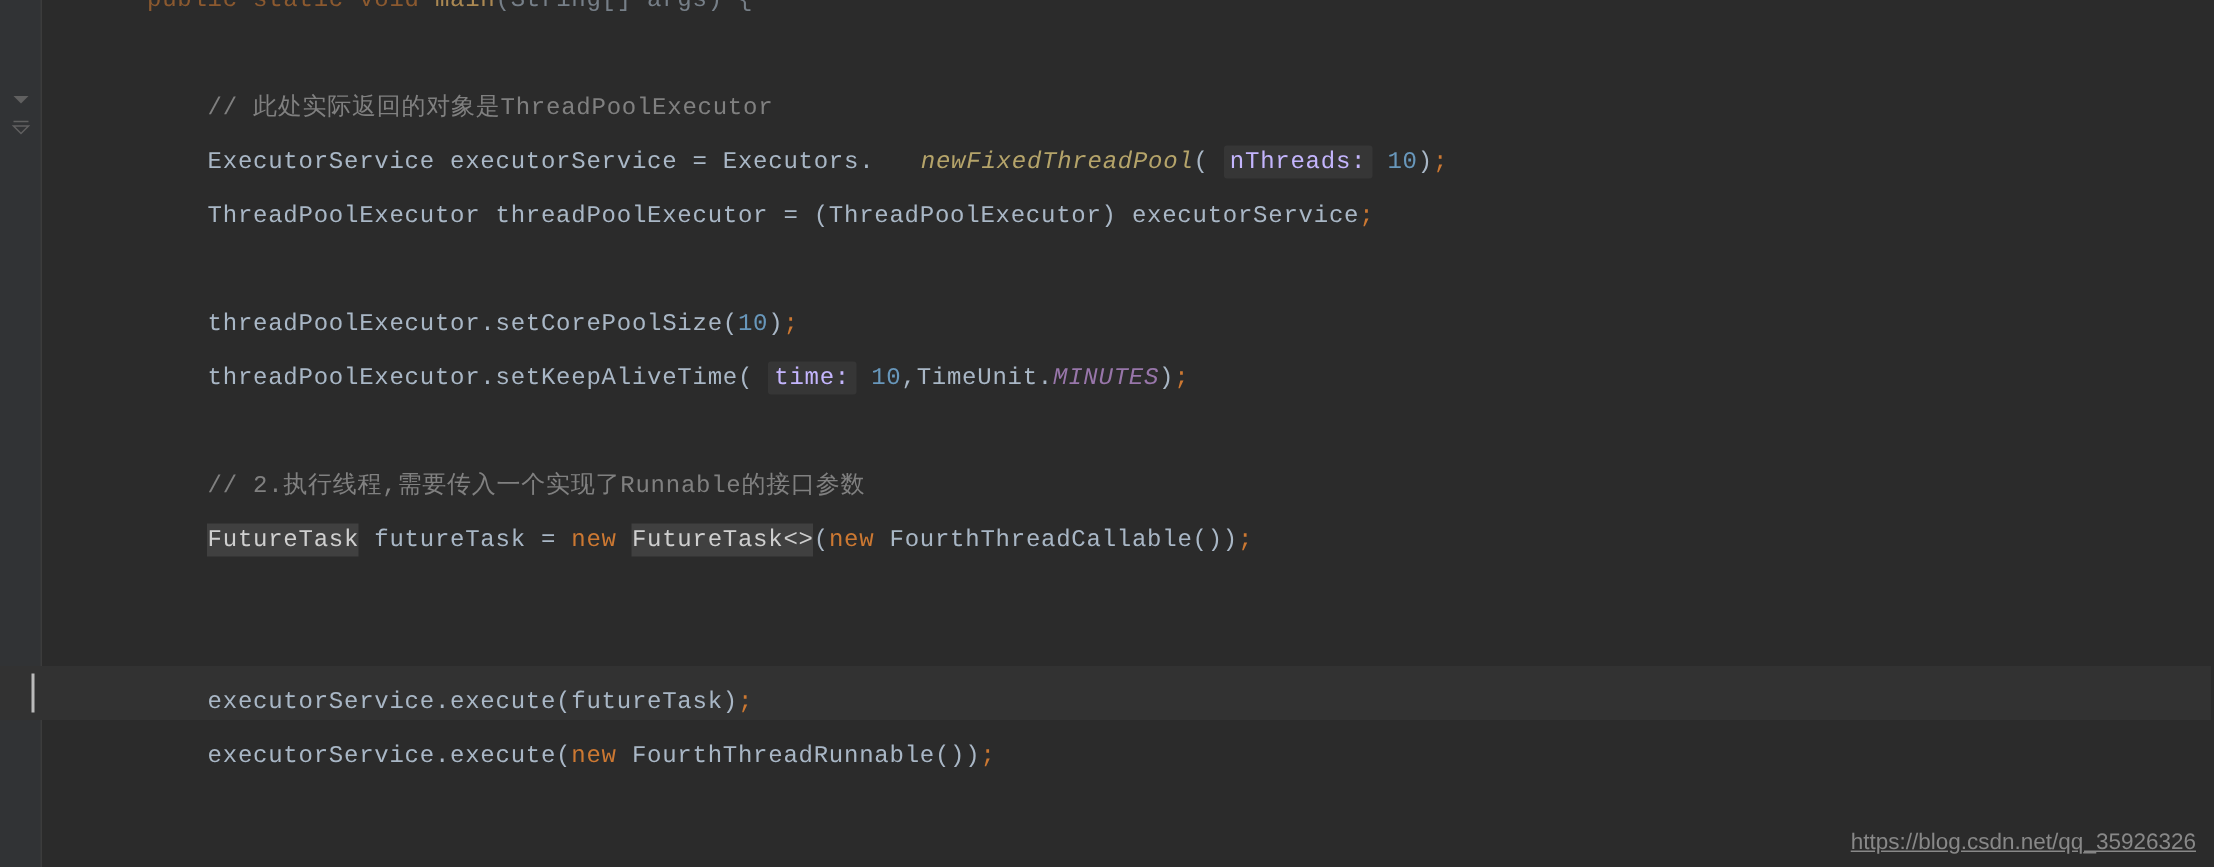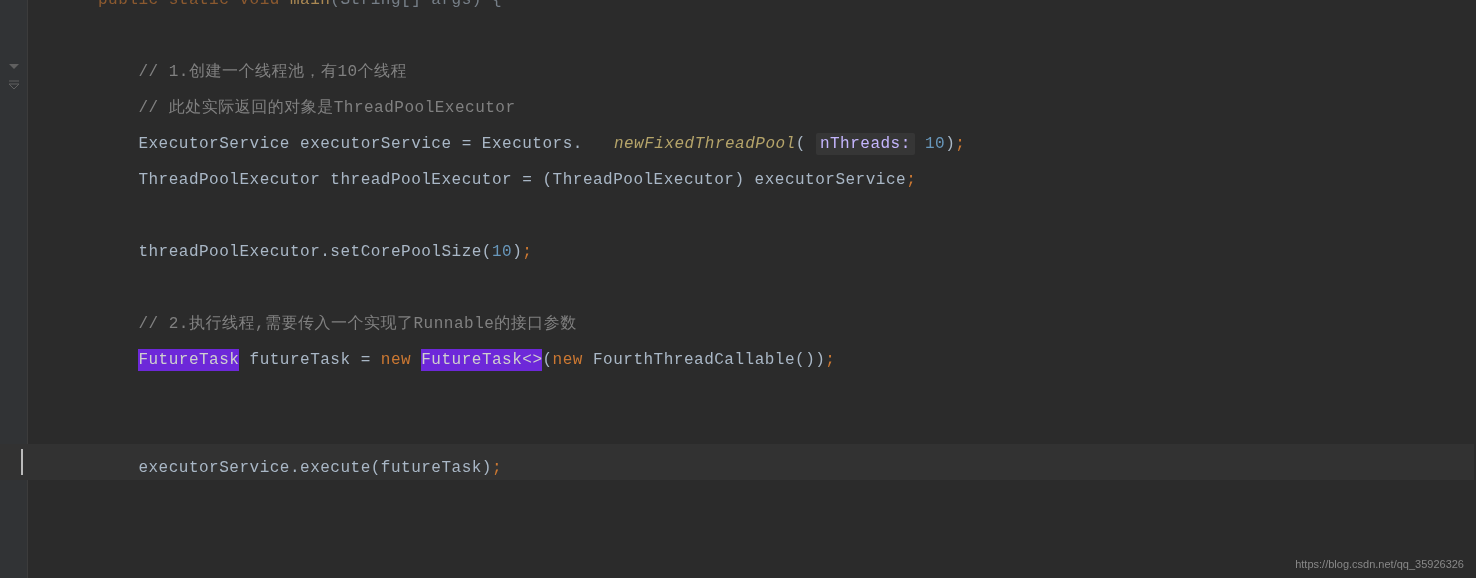--- a/index.html
+++ b/index.html
@@ -88,34 +88,35 @@
     .ital2 { color: #b5a46a; font-style: italic; margin-left: 31px; }
     .hint {
       color: #c4b5fd;
       background: rgba(120,120,120,0.15);
       padding: 2px 4px;
       border-radius: 2px;
       font-style: normal;
       text-align: right;
     }
     .highlight {
-      background: #6d28d9;
+      background: #404040;
       color: #cfcfcf;
       padding: 2px 0;
     }
     .paren { color: #a9b7c6; }
     .semi { color: #cc7832; }
     .watermark {
       position: absolute;
       bottom: 8px;
       right: 12px;
       color: #888;
-      font-size: 11px;
+      font-size: 15px;
       font-family: Arial, sans-serif;
       z-index: 5;
+      text-decoration: underline;
     }
   </style>
 </head>
 <body>
 
 <div class="editor-container">
   <div class="gutter">
     <div class="gutter-icon fold-icon" style="top:60px;">
       <svg width="14" height="14" viewBox="0 0 14 14">
           <path d="M3 2v10l5-5z" fill="#606060" transform="rotate(90 7 7)"></path>
@@ -127,28 +128,29 @@
           <path d="M2 2h10" stroke="#606060" stroke-width="1"></path>
         </svg>
     </div>
   </div>
   <div class="code-area">
     <div class="current-line-bg"></div>
     <div class="caret"></div>
     <div class="code-content">
       <div class="line line-0"><span class="kw">public static void </span><span style="color:#ffc66d;">main</span><span class="paren">(String[] args) {</span></div>
       <div class="line"></div>
-      <div class="line">    <span class="cm">// 1.创建一个线程池，有10个线程</span></div>
       <div class="line">    <span class="cm">// 此处实际返回的对象是ThreadPoolExecutor</span></div>
       <div class="line">    <span>ExecutorService executorService = Executors.</span><span class="ital2">newFixedThreadPool</span><span class="paren">( </span><span class="hint">nThreads:</span><span> </span><span class="num">10</span><span class="paren">)</span><span class="semi">;</span></div>
       <div class="line">    <span>ThreadPoolExecutor threadPoolExecutor = (ThreadPoolExecutor) executorService</span><span class="semi">;</span></div>
       <div class="line"></div>
       <div class="line">    <span>threadPoolExecutor.setCorePoolSize(</span><span class="num">10</span><span class="paren">)</span><span class="semi">;</span></div>
+      <div class="line">    <span>threadPoolExecutor.setKeepAliveTime(</span><span> </span><span class="hint">time:</span><span> </span><span class="num">10</span><span>,TimeUnit.</span><span class="ital">MINUTES</span><span class="paren">)</span><span class="semi">;</span></div>
       <div class="line"></div>
       <div class="line">    <span class="cm">// 2.执行线程,需要传入一个实现了Runnable的接口参数</span></div>
       <div class="line">    <span class="highlight">FutureTask</span><span> futureTask = </span><span class="kw">new</span><span> </span><span class="highlight">FutureTask&lt;&gt;</span><span class="paren">(</span><span class="kw">new</span><span> FourthThreadCallable())</span><span class="semi">;</span></div>
       <div class="line"></div>
       <div class="line"></div>
       <div class="line">    <span>executorService.execute(futureTask)</span><span class="semi">;</span></div>
+      <div class="line">    <span>executorService.execute(</span><span class="kw">new</span><span> FourthThreadRunnable())</span><span class="semi">;</span></div>
     </div>
   </div>
 </div>
 <div class="watermark">https://blog.csdn.net/qq_35926326</div>
 
 </body></html>

